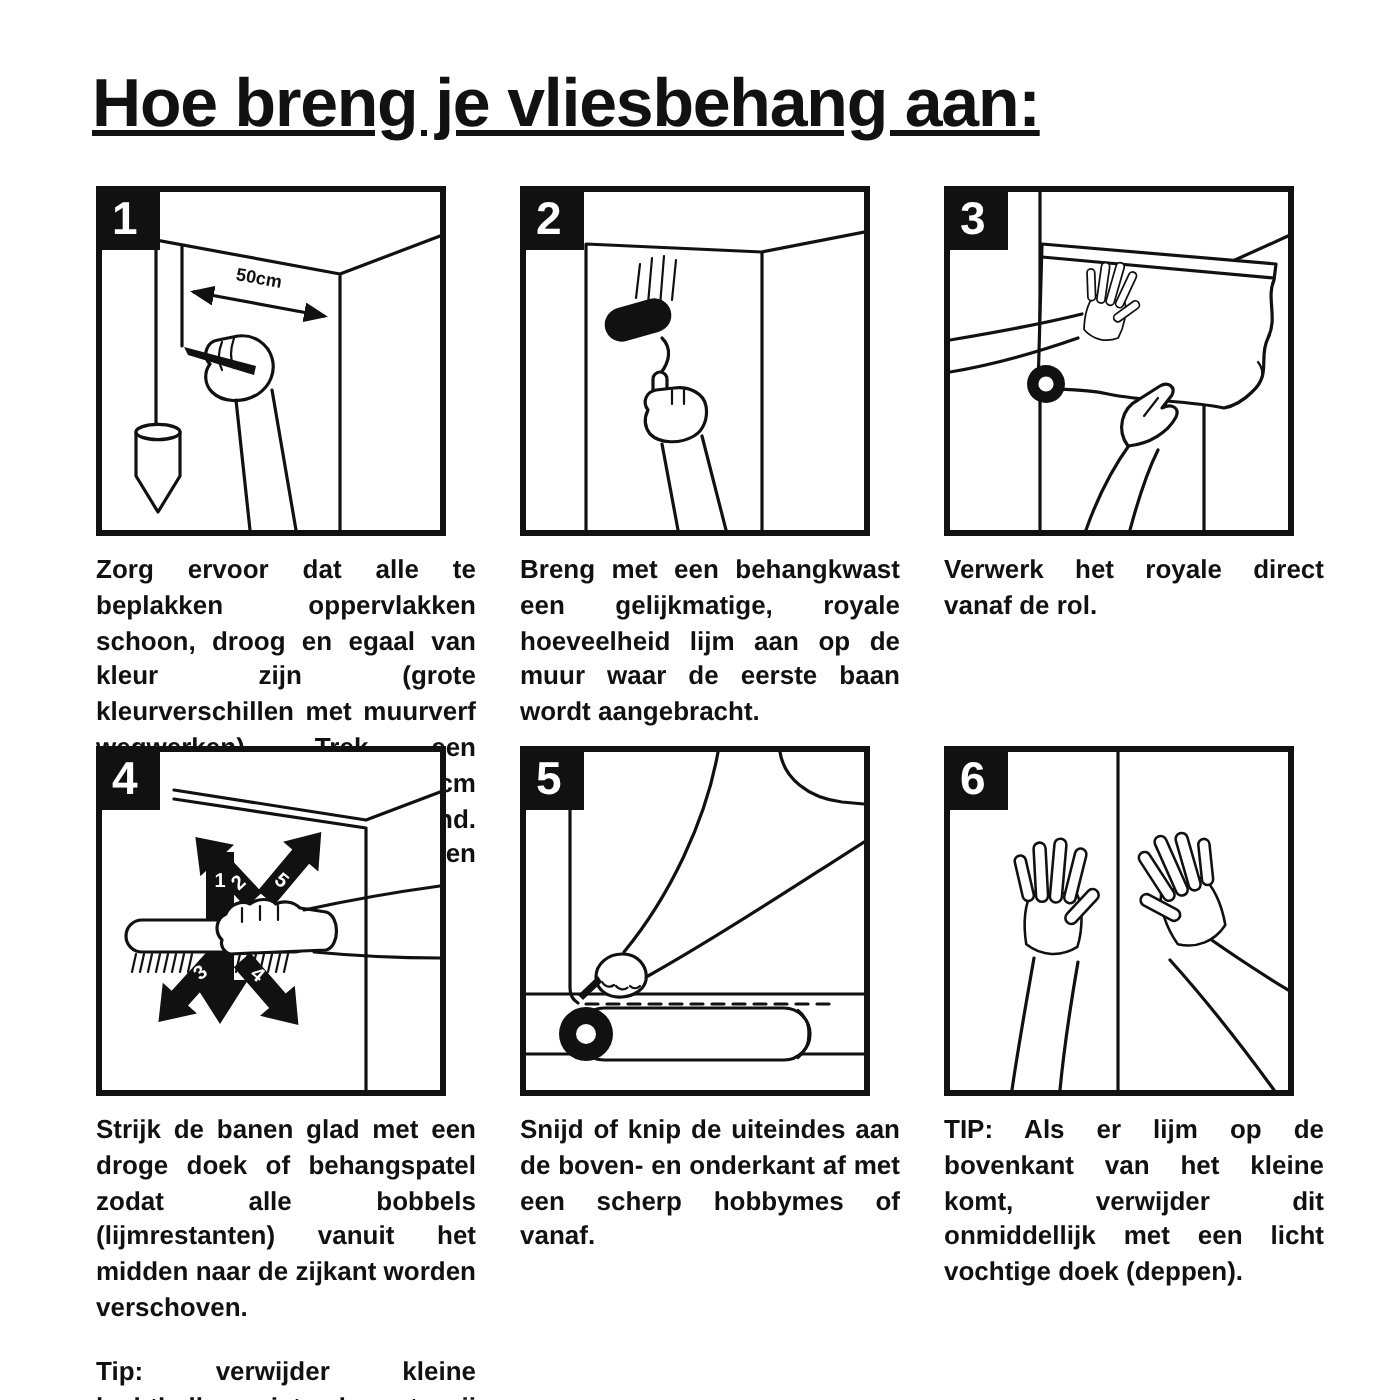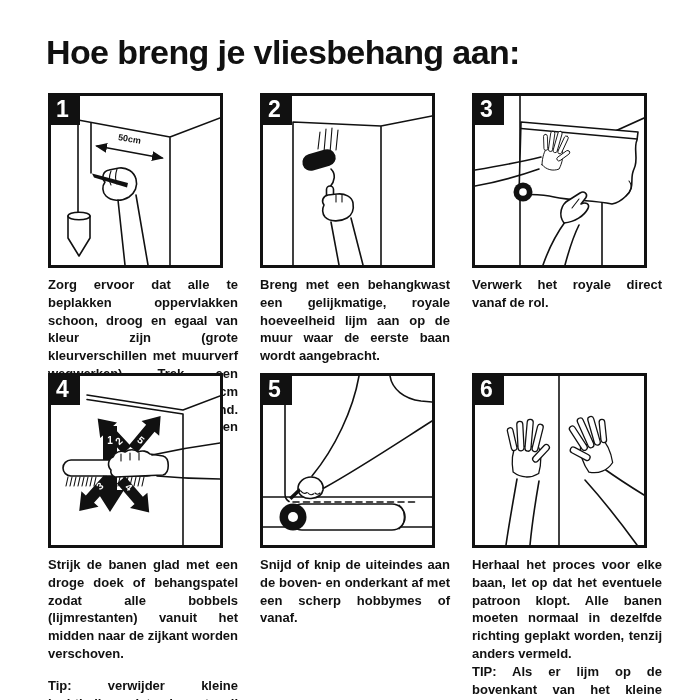--- a/index.html
+++ b/index.html
@@ -1,20 +1,20 @@
 <!DOCTYPE html>
 <html><head>
 <meta charset="utf-8">
 <style>
   * { box-sizing: border-box; }
   html, body { margin: 0; padding: 0; background: #fff; }
   .canvas { position: relative; width: 700px; height: 700px; background: #fff;
             font-family: "Liberation Sans", sans-serif; overflow: hidden; }
   .title { position: absolute; left: 46px; top: 33px; margin: 0;
-           font-size: 34px; font-weight: bold; letter-spacing: -0.6px; color: #111; }
+           font-size: 34px; font-weight: bold; letter-spacing: -0.6px; color: #111; text-decoration: underline; }
   .cell { position: absolute; width: 196px; }
   .panel { position: relative; width: 175px; height: 175px; border: 3px solid #111; background: #fff; }
   .panel svg { position: absolute; left: 0; top: 0; }
   .badge { position: absolute; left: -3px; top: -3px; width: 32px; height: 32px;
            background: #111; color: #fff; font-size: 23px; font-weight: bold;
            line-height: 32px; padding-left: 8px; }
   .text { margin-top: 8px; width: 190px; font-size: 13px; line-height: 1.37;
           font-weight: bold; color: #111; text-align: justify; text-align-last: left; }
   .text p { margin: 0; }
   .text p.gap { margin-top: 14px; }
@@ -236,18 +236,17 @@
           <use href="#hand" transform="translate(52,76) rotate(3) scale(0.8)"></use>
         </g>
         <g>
           <path class="s" d="M128,92 C142,102 156,111 169,119 M110,104 C128,124 146,147 162,169"></path>
           <use href="#hand" transform="translate(118,72) rotate(-22) scale(-0.8,0.8)"></use>
         </g>
       </svg>
       <div class="badge"><span>6</span></div>
     </div>
     <div class="text">
-      <p>Herhaal het proces voor elke baan, let op dat het eventuele patroon klopt. Alle banen moeten normaal in dezelfde richting geplakt worden, tenzij anders vermeld.</p>
       <p>TIP: Als er lijm op de bovenkant van het kleine komt, verwijder dit onmiddellijk met een licht vochtige doek (deppen).</p>
     </div>
   </section>
 
 </div>
 
 </body></html>

